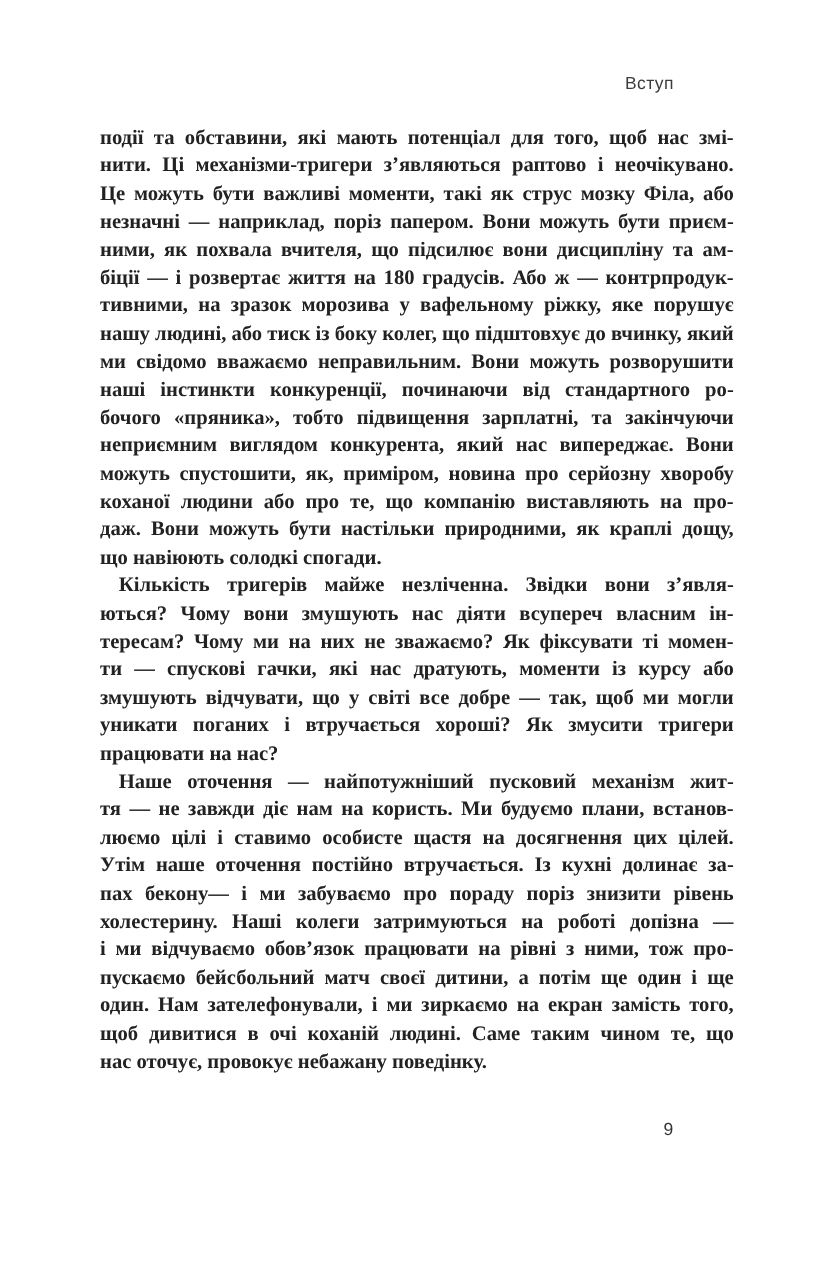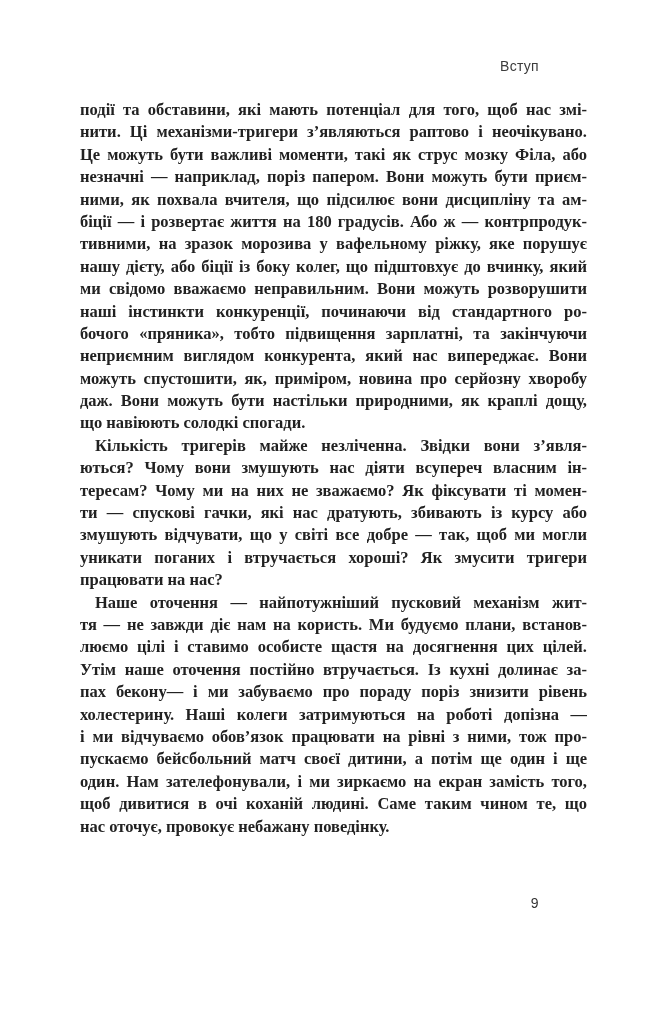--- a/index.html
+++ b/index.html
@@ -76,32 +76,33 @@
   <div class="running-header">Вступ</div>
 
   <div class="body-text">
       <div class="line">події та обставини, які мають потенціал для того, щоб нас змі-</div>
       <div class="line">нити. Ці механізми-тригери з’являються раптово і неочікувано.</div>
       <div class="line">Це можуть бути важливі моменти, такі як струс мозку Філа, або</div>
       <div class="line">незначні — наприклад, поріз папером. Вони можуть бути приєм-</div>
       <div class="line">ними, як похвала вчителя, що підсилює вони дисципліну та ам-</div>
       <div class="line">біції — і розвертає життя на 180 градусів. Або ж — контрпродук-</div>
       <div class="line">тивними, на зразок морозива у вафельному ріжку, яке порушує</div>
-      <div class="line">нашу дієту, або біції із боку колег, що підштовхує до вчинку, який</div>
+      <div class="line">нашу людині, або тиск із боку колег, що підштовхує до вчинку, який</div>
       <div class="line">ми свідомо вважаємо неправильним. Вони можуть розворушити</div>
       <div class="line">наші інстинкти конкуренції, починаючи від стандартного ро-</div>
       <div class="line">бочого «пряника», тобто підвищення зарплатні, та закінчуючи</div>
       <div class="line">неприємним виглядом конкурента, який нас випереджає. Вони</div>
       <div class="line">можуть спустошити, як, приміром, новина про серйозну хворобу</div>
+      <div class="line">коханої людини або про те, що компанію виставляють на про-</div>
       <div class="line">даж. Вони можуть бути настільки природними, як краплі дощу,</div>
       <div class="line para-end">що навіюють солодкі спогади.</div>
       <div class="line indent">Кількість тригерів майже незліченна. Звідки вони з’явля-</div>
       <div class="line">ються? Чому вони змушують нас діяти всупереч власним ін-</div>
       <div class="line">тересам? Чому ми на них не зважаємо? Як фіксувати ті момен-</div>
-      <div class="line">ти — спускові гачки, які нас дратують, збивають із курсу або</div>
+      <div class="line">ти — спускові гачки, які нас дратують, моменти із курсу або</div>
       <div class="line">змушують відчувати, що у світі все добре — так, щоб ми могли</div>
       <div class="line">уникати поганих і втручається хороші? Як змусити тригери</div>
       <div class="line para-end">працювати на нас?</div>
       <div class="line indent">Наше оточення — найпотужніший пусковий механізм жит-</div>
       <div class="line">тя — не завжди діє нам на користь. Ми будуємо плани, встанов-</div>
       <div class="line">люємо цілі і ставимо особисте щастя на досягнення цих цілей.</div>
       <div class="line">Утім наше оточення постійно втручається. Із кухні долинає за-</div>
       <div class="line">пах бекону— і ми забуваємо про пораду поріз знизити рівень</div>
       <div class="line">холестерину. Наші колеги затримуються на роботі допізна —</div>
       <div class="line">і ми відчуваємо обов’язок працювати на рівні з ними, тож про-</div>

